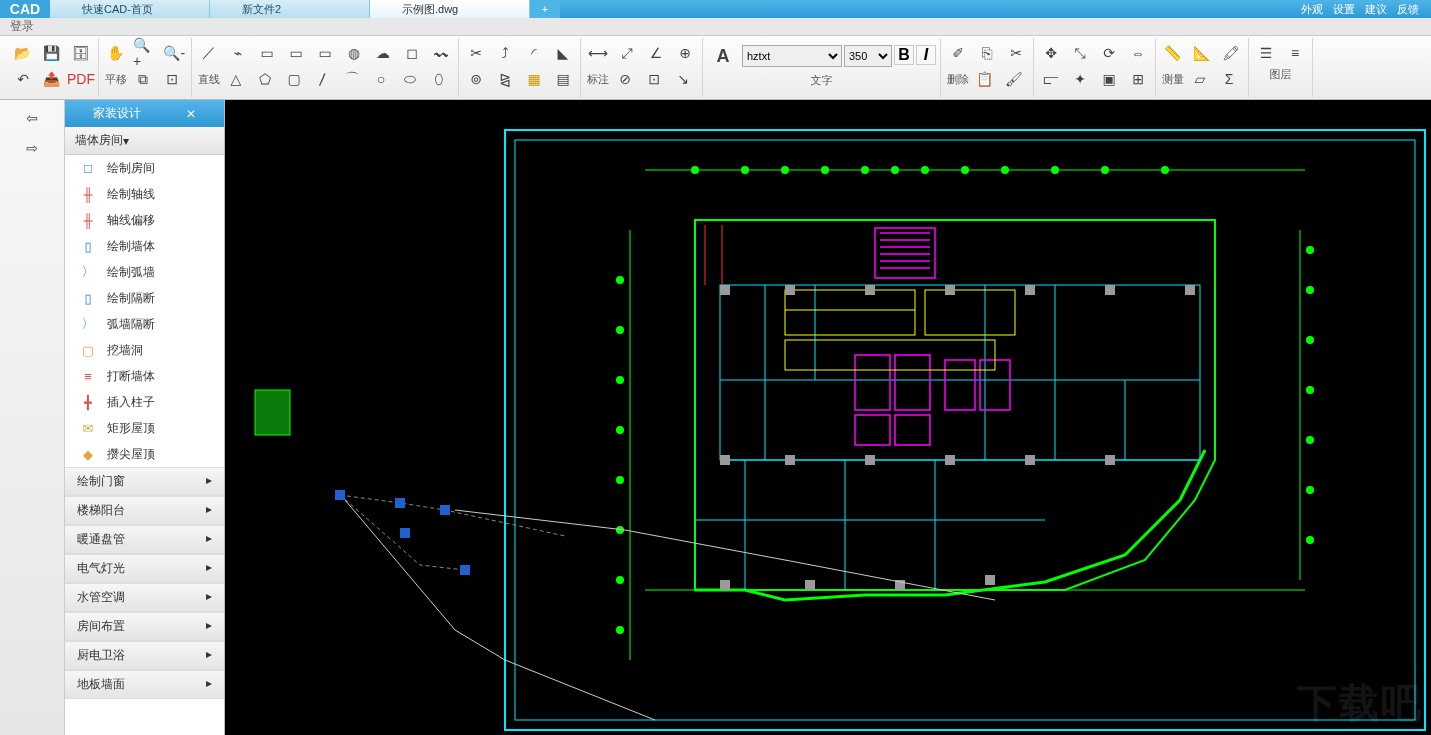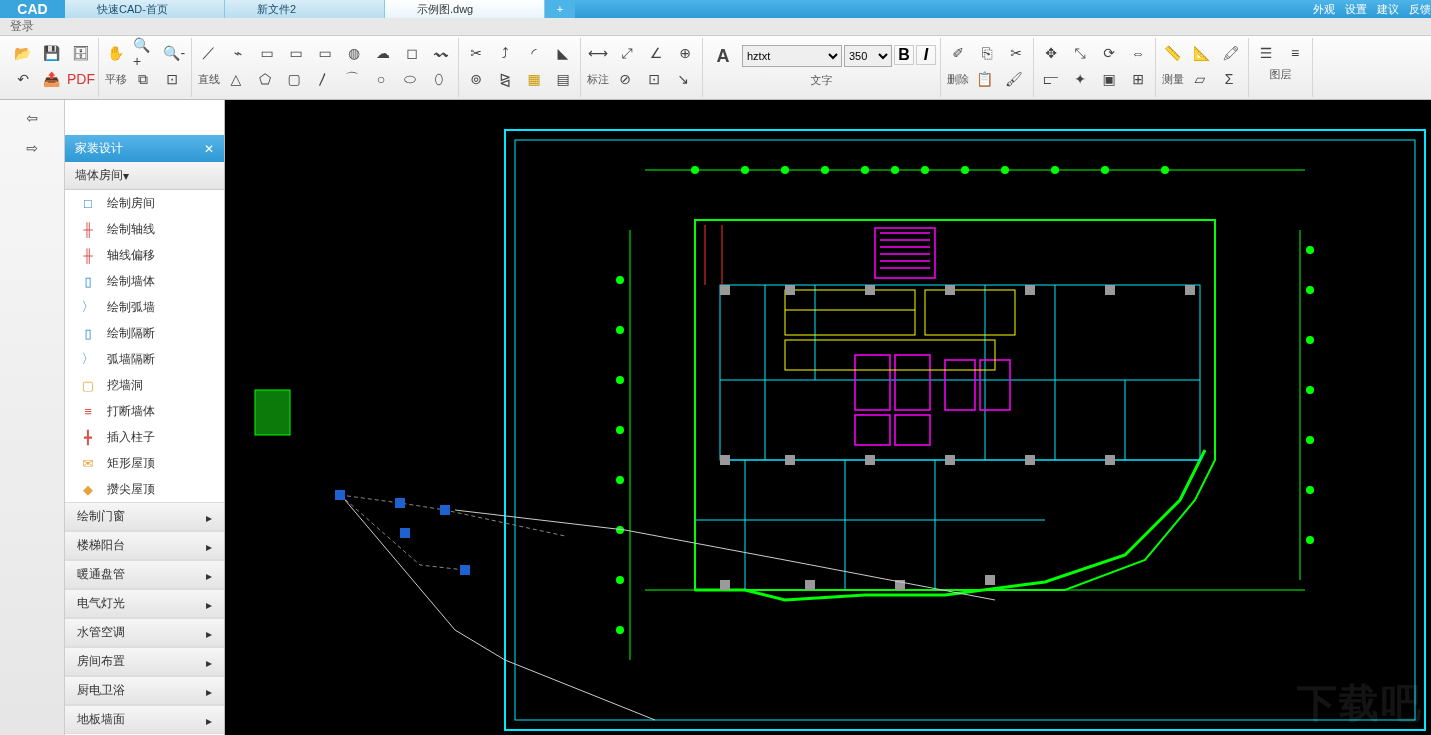--- a/index.html
+++ b/index.html
@@ -1,24 +1,24 @@
 <!DOCTYPE html>
 <html><head>
 <meta charset="utf-8">
 <style>
 * { margin: 0; padding: 0; box-sizing: border-box; font-family: "Microsoft YaHei", Arial, sans-serif; }
 body { width: 1431px; height: 735px; overflow: hidden; background: #f0f0f0; }
 
 
 .tabbar { height: 18px; background: linear-gradient(#4db4e8, #2e9ad6); display: flex; align-items: stretch; font-size: 11px; color: #fff; }
-.logo-area { width: 65px; background: #3aa4dc; display:flex; align-items:center; justify-content:center; color:#fff; font-weight:bold; font-size:14px;}
+.logo-area { width: 50px; background: #3aa4dc; display:flex; align-items:center; justify-content:center; color:#fff; font-weight:bold; font-size:14px;}
 .tab { padding: 0 40px 0 32px; display: flex; align-items: center; position: relative; color: #1a4d6a; background: linear-gradient(#d9edf7,#b8def1); border-right: 1px solid #8cc7e6; min-width:160px;}
 .tab.active { background: linear-gradient(#fff,#e8f4fb); color:#333;}
 .tab-add { width: 30px; display:flex; align-items:center; justify-content:center; background:#4db4e8; color:#fff;}
-.top-right { margin-left:auto; display:flex; gap:10px; align-items:center; color:#fff; font-size:11px;}
+.top-right { margin-left:auto; display:flex; gap:10px; align-items:center; padding-right:12px; color:#fff; font-size:11px;}
 
 
 .loginbar { height: 18px; background:#e8e8e8; display:flex; align-items:center; padding-left:10px; font-size:12px; color:#666; border-bottom:1px solid #ccc;}
 
 
 .ribbon { height: 64px; background: linear-gradient(#fdfdfd,#ececec); border-bottom:1px solid #bbb; display:flex; align-items:stretch; padding:2px 6px; gap:0;}
 .ribbon-group { display:flex; flex-direction:column; align-items:center; padding:2px 4px; border-right:1px solid #d6d6d6;}
 .ribbon-row { display:flex; gap:3px; align-items:center;}
 .ribbon-label { font-size:11px; color:#555; margin-top:1px;}
 .rbtn { width:26px; height:26px; border:1px solid transparent; display:flex; align-items:center; justify-content:center; border-radius:2px; cursor:pointer; font-size:14px; color:#444;}
@@ -29,26 +29,26 @@
 
 
 .main { display:flex; height: calc(735px - 18px - 18px - 64px); }
 
 
 .mini-nav { width:65px; background:linear-gradient(#f7f7f7,#e6e6e6); border-right:1px solid #ccc; display:flex; flex-direction:column; align-items:center; padding-top:6px; gap:6px;}
 .mini-nav .rbtn{ width:24px; height:24px;}
 
 
 .sidepanel { width:160px; background:#fff; border-right:1px solid #bbb; display:flex; flex-direction:column; font-size:12px;}
-.sp-header{ background:linear-gradient(#56b5e9,#2f98d4); color:#fff; padding:5px 10px; display:flex; justify-content:space-between; align-items:center;margin-top:35px;}
+.sp-header{ background:linear-gradient(#56b5e9,#2f98d4); color:#fff; padding:5px 28px; display:flex; justify-content:space-between; align-items:center;}
 .sp-sub{ background:linear-gradient(#f6f6f6,#e4e4e4); padding:5px 10px; border-bottom:1px solid #ccc; display:flex; justify-content:flex-start; align-items:center; color:#333;}
 .sp-list{ flex:0 0 auto; overflow:auto;}
 .sp-item{ display:flex; align-items:center; gap:10px; padding:4px 14px; cursor:pointer; color:#333;}
 .sp-icon{ width:18px; height:18px; display:flex; align-items:center; justify-content:center; font-size:13px;}
-.sp-cat{ background:linear-gradient(#f6f6f6,#e4e4e4); padding:5px 12px; border-top:1px solid #ddd; border-bottom:1px solid #ddd; display:flex; justify-content:space-between; align-items:flex-end; color:#333; cursor:pointer;}
+.sp-cat{ background:linear-gradient(#f6f6f6,#e4e4e4); padding:5px 12px; border-top:1px solid #ddd; border-bottom:1px solid #ddd; display:flex; justify-content:space-between; align-items:flex-start; color:#333; cursor:pointer;}
 
 
 .canvas { flex:1; background:#000; position:relative; overflow:hidden;}
 .canvas svg{ position:absolute; inset:0; width:100%; height:100%;}
 
 .watermark{ position:absolute; right:8px; bottom:4px; color:rgba(255,255,255,0.08); font-size:40px; font-weight:bold; letter-spacing:2px; pointer-events:none;}
 </style>
 </head>
 <body>
 

